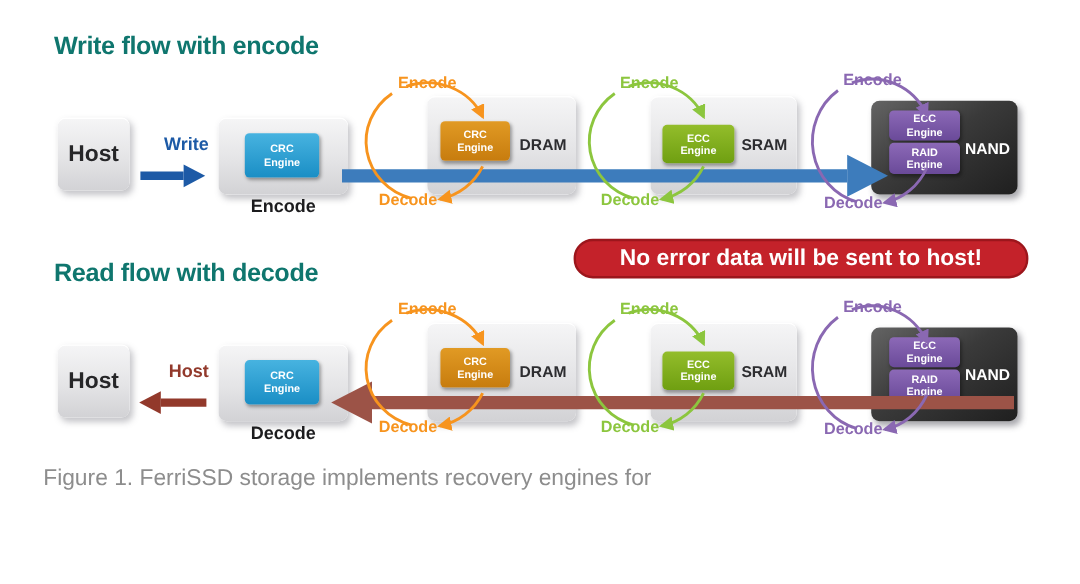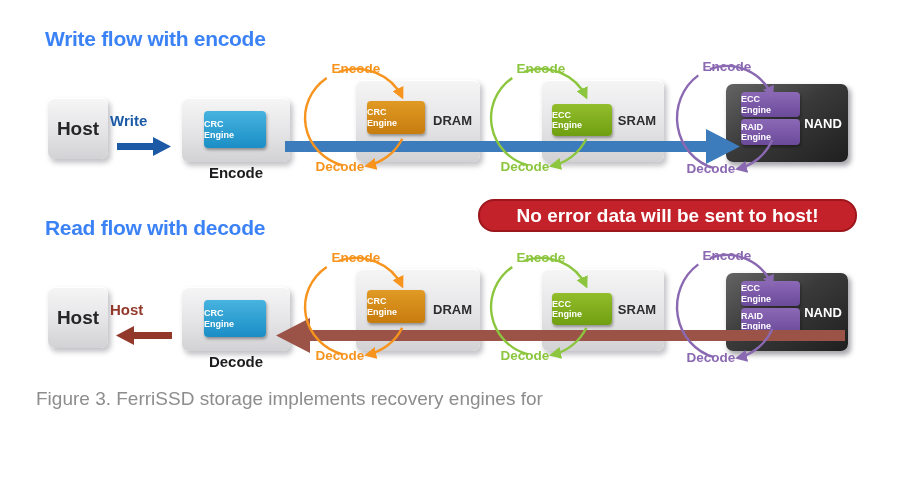--- a/index.html
+++ b/index.html
@@ -1,38 +1,38 @@
 <!DOCTYPE html>
 <html><head>
 <meta charset="utf-8">
 <style>
   html,body{margin:0;padding:0;background:#fff;}
   #stage{position:relative;width:900px;height:487px;background:#ffffff;overflow:hidden;
          font-family:"Liberation Sans","DejaVu Sans",sans-serif;}
   .abs{position:absolute;}
-  .flow-title{color:#3b82f6;font-size:21px;font-weight:bold;letter-spacing:-0.3px;white-space:nowrap;}
+  .flow-title{color:#0f766e;font-size:21px;font-weight:bold;letter-spacing:-0.3px;white-space:nowrap;}
   .gray-box{background:linear-gradient(180deg,#f5f5f6 0%,#e4e4e6 55%,#d2d2d5 100%);
             border-radius:7px;border-top:1px solid #ffffff;
             box-shadow:2.5px 3.5px 5px rgba(90,90,100,.35);}
   .dark-box{background:linear-gradient(145deg,#646464 0%,#3a3a3a 45%,#1f1f1f 100%);
             border-radius:7px;box-shadow:2.5px 3.5px 5px rgba(60,60,70,.45);}
   .host-label{width:60px;height:60px;display:flex;align-items:center;justify-content:center;
               font-size:19px;font-weight:bold;color:#262628;}
   .chip{border-radius:4px;color:#fff;font-weight:bold;font-size:9px;line-height:1.12;
-        display:flex;flex-direction:column;align-items:flex-start;justify-content:center;
+        display:flex;flex-direction:column;align-items:center;justify-content:center;
         text-align:center;box-shadow:1px 2px 3px rgba(0,0,0,.35);}
   .chip-blue{background:linear-gradient(180deg,#47b3e0,#1a8ec5);}
   .chip-orange{background:linear-gradient(180deg,#e19a24,#c77c0e);}
   .chip-green{background:linear-gradient(180deg,#93bd2b,#6f9f11);}
   .chip-purple{background:linear-gradient(180deg,#8c69b7,#6a4a99);}
   .mem-label{display:flex;align-items:center;justify-content:center;
              font-size:13px;font-weight:bold;color:#2d2d30;}
   .mem-label.light{color:#ffffff;}
   .stage-caption{width:108px;text-align:center;font-size:15px;font-weight:bold;color:#1c1c1e;}
-  .transfer-label{width:64px;text-align:left;font-size:15px;font-weight:bold;}
+  .transfer-label{width:64px;text-align:right;font-size:15px;font-weight:bold;}
   .t-blue{color:#1d5aa6;}
   .t-red{color:#92392b;}
   .cycle-label{width:70px;text-align:center;font-size:13.5px;font-weight:bold;white-space:nowrap;}
   .c-orange{color:#f7941e;}
   .c-green{color:#8cc63e;}
   .c-purple{color:#8a68b2;}
   .banner{display:flex;align-items:center;justify-content:center;
           background:#c4222a;border:2px solid #9c161c;border-radius:16px;
           color:#ffffff;font-size:19px;font-weight:bold;white-space:nowrap;}
   .fig-caption{font-size:19px;color:#8d8d8d;white-space:nowrap;}
@@ -128,21 +128,21 @@
   </div>
   <div class="abs mem-label light" style="left:798px;top:273px;width:50px;height:78px">NAND</div>
 
   <div class="abs cycle-label c-orange" style="left:321px;top:250px">Encode</div>
   <div class="abs cycle-label c-orange" style="left:305px;top:348px">Decode</div>
   <div class="abs cycle-label c-green" style="left:506px;top:250px">Encode</div>
   <div class="abs cycle-label c-green" style="left:490px;top:348px">Decode</div>
   <div class="abs cycle-label c-purple" style="left:692px;top:248px">Encode</div>
   <div class="abs cycle-label c-purple" style="left:676px;top:350px">Decode</div>
 
-  <div class="abs fig-caption" style="left:36px;top:388px">Figure 3. FerriSSD storage implements recovery engines for</div>
+  <div class="abs fig-caption" style="left:36px;top:388px">Figure 1. FerriSSD storage implements recovery engines for</div>
 
   <svg class="overlay" width="900" height="487" viewBox="0 0 900 487">
     <defs>
       <marker id="mO" markerWidth="5" markerHeight="5" refX="4" refY="2.5" orient="auto" markerUnits="strokeWidth">
         <path d="M0,0 L5,2.5 L0,5 Z" fill="#f7941e"></path>
       </marker>
       <marker id="mG" markerWidth="5" markerHeight="5" refX="4" refY="2.5" orient="auto" markerUnits="strokeWidth">
         <path d="M0,0 L5,2.5 L0,5 Z" fill="#8cc63e"></path>
       </marker>
       <marker id="mP" markerWidth="5" markerHeight="5" refX="4" refY="2.5" orient="auto" markerUnits="strokeWidth">

